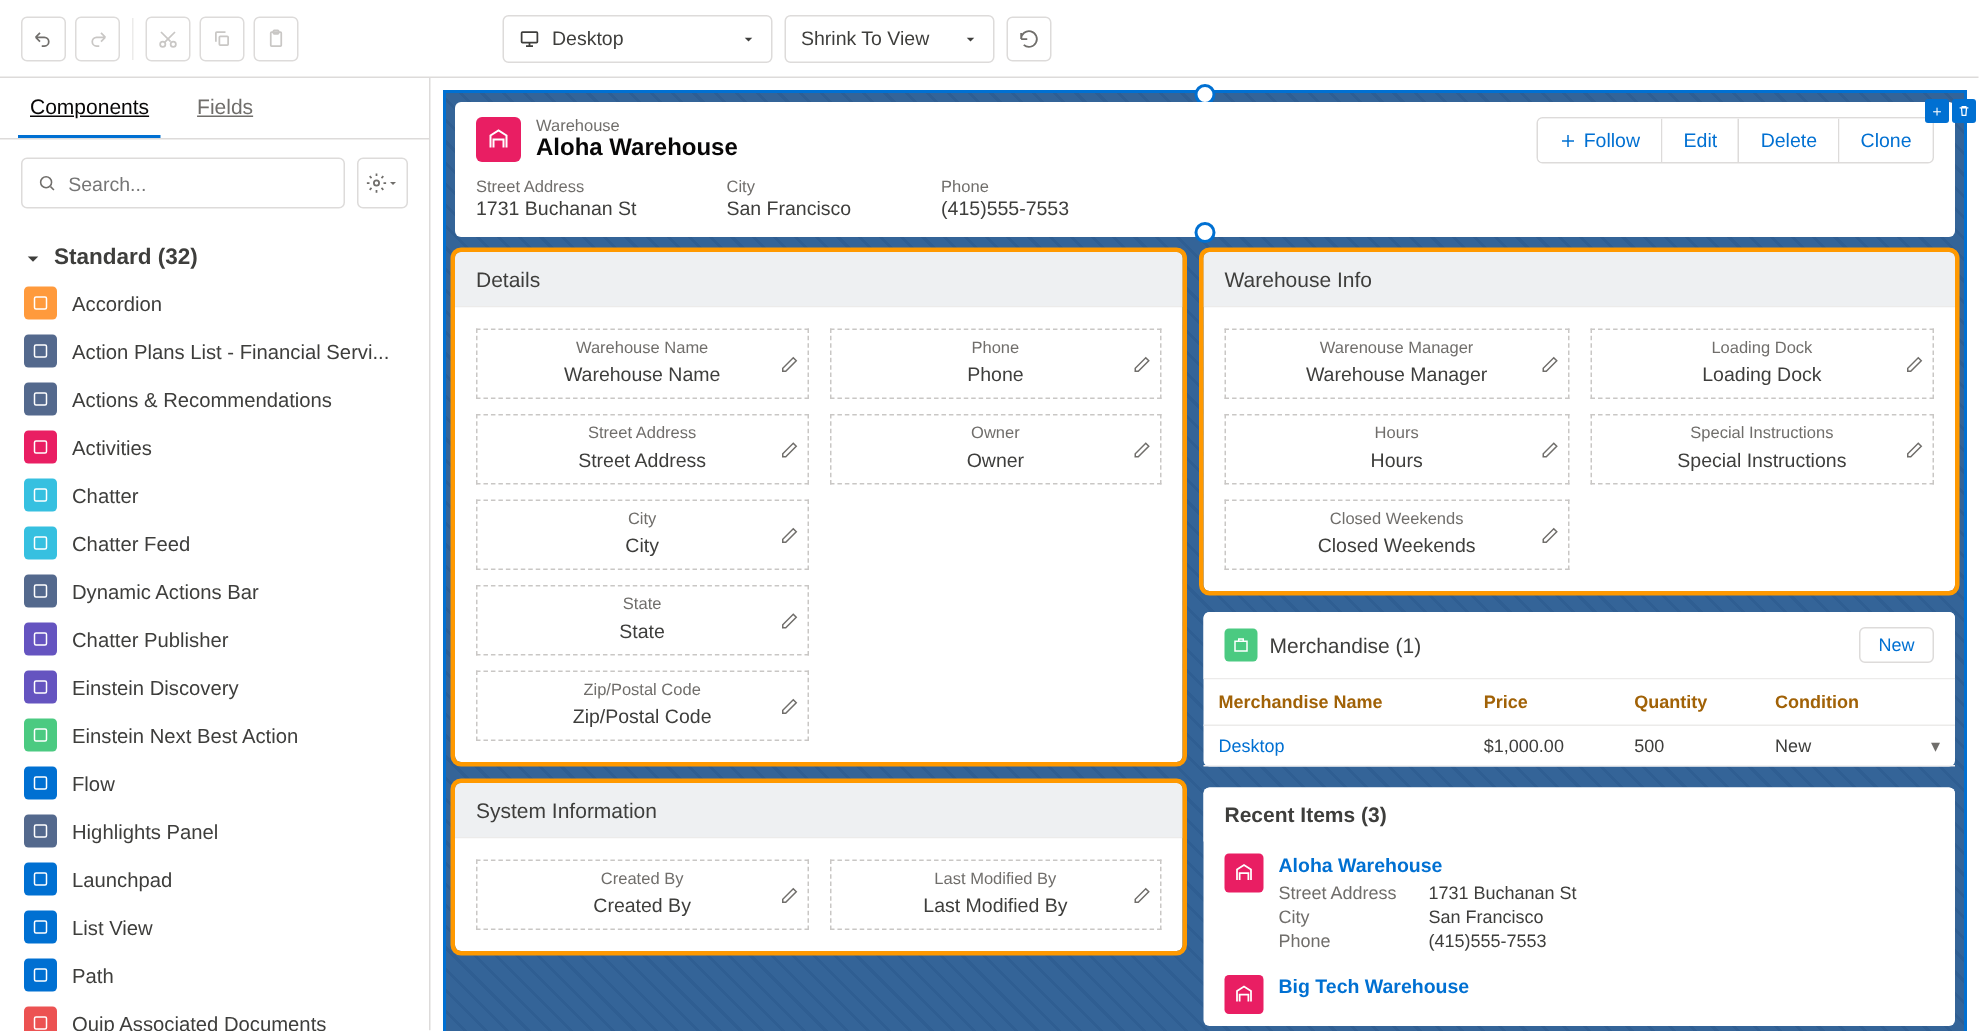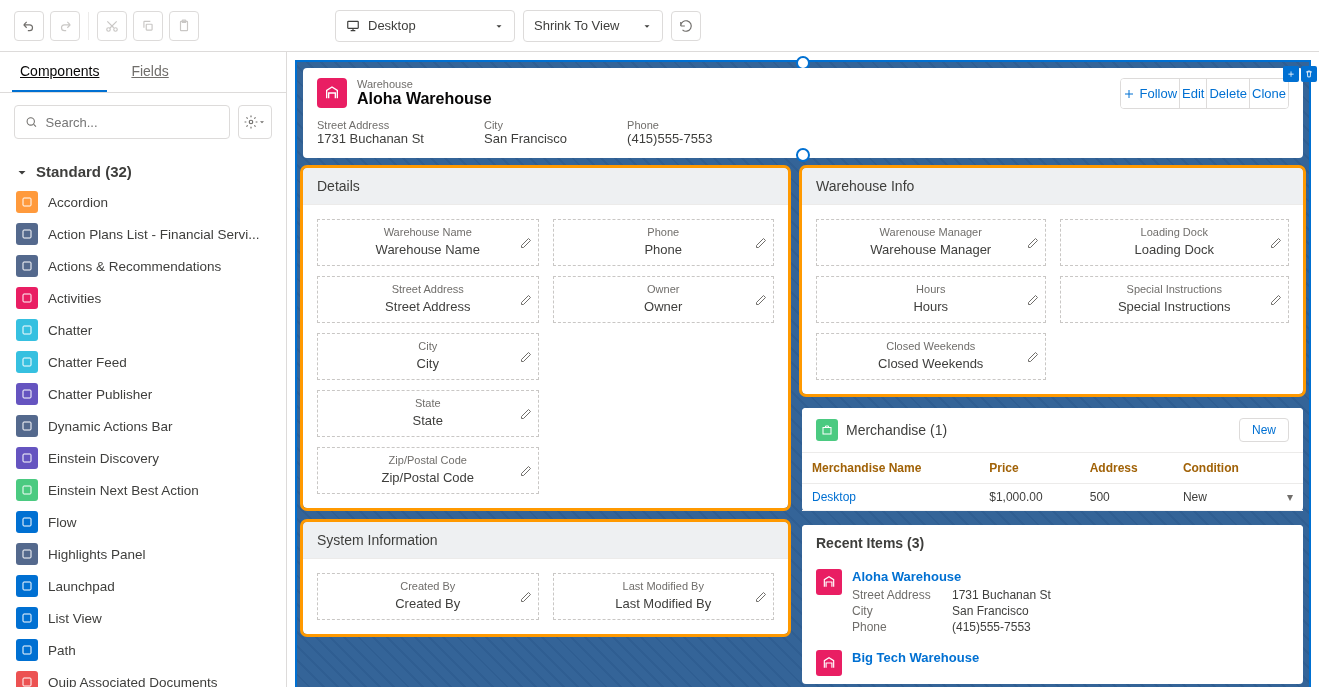--- a/index.html
+++ b/index.html
@@ -37,21 +37,21 @@
 .canvas-inner::before { top:-6px; }
 .canvas-inner::after { top: 86px; }
 
 .header-card { background: #fff; border-radius: 4px; padding: 10px 14px 12px; margin-bottom: 10px; position: relative; }
 .header-top { display: flex; justify-content: space-between; align-items: flex-start; gap: 16px; }
 .rec-title-row { display: flex; align-items: center; gap: 10px; }
 .rec-icon { width: 30px; height: 30px; background: #e91e63; border-radius: 4px; display: flex; align-items: center; justify-content: center; color: #fff; }
 .rec-label { font-size: 11px; color: #706e6b; }
 .rec-name { font-size: 16px; font-weight: 700; color: #080707; }
 .action-btns { display: flex; gap: 0; border: 1px solid #dddbda; border-radius: 4px; overflow: hidden; }
-.action-btn { background: #fff; border: none; border-right: 1px solid #dddbda; padding: 7px 2px; font-size: 13px; color: #0070d2; cursor: pointer; display: flex; align-items: center; gap: 4px; }
+.action-btn { background: #fff; border: none; border-right: 1px solid #dddbda; padding: 7px 14px; font-size: 13px; color: #0070d2; cursor: pointer; display: flex; align-items: center; gap: 4px; }
 .action-btn:last-child { border-right: none; }
 .header-icons-right { position: absolute; top: -2px; right: -14px; display: flex; gap: 2px; }
 .mini-icon { width: 16px; height: 16px; background: #0070d2; color: #fff; display: flex; align-items: center; justify-content: center; font-size: 10px; border-radius: 2px; cursor: pointer; }
 .header-fields { display: flex; gap: 60px; margin-top: 10px; }
 .hf-label { font-size: 11px; color: #706e6b; }
 .hf-value { font-size: 13px; color: #3e3e3c; }
 
 .cols { display: flex; gap: 14px; align-items: flex-start; }
 .col { display: flex; flex-direction: column; gap: 14px; }
 .col-left { flex: 0 0 485px; }
@@ -226,34 +226,34 @@
         </div>
         <div class="comp-item">
           <div class="comp-icon" style="background:#36c0e0">
             <svg width="12" height="12" viewBox="0 0 24 24" fill="none" stroke="#fff" stroke-width="2">
               <rect x="4" y="4" width="16" height="16" rx="2"></rect>
             </svg>
           </div>
           <span>Chatter Feed</span>
         </div>
         <div class="comp-item">
+          <div class="comp-icon" style="background:#54698d">
+            <svg width="12" height="12" viewBox="0 0 24 24" fill="none" stroke="#fff" stroke-width="2">
+              <rect x="4" y="4" width="16" height="16" rx="2"></rect>
+            </svg>
+          </div>
+          <span>Dynamic Actions Bar</span>
+        </div>
+        <div class="comp-item">
           <div class="comp-icon" style="background:#6554c0">
             <svg width="12" height="12" viewBox="0 0 24 24" fill="none" stroke="#fff" stroke-width="2">
               <rect x="4" y="4" width="16" height="16" rx="2"></rect>
             </svg>
           </div>
           <span>Chatter Publisher</span>
-        </div>
-        <div class="comp-item">
-          <div class="comp-icon" style="background:#54698d">
-            <svg width="12" height="12" viewBox="0 0 24 24" fill="none" stroke="#fff" stroke-width="2">
-              <rect x="4" y="4" width="16" height="16" rx="2"></rect>
-            </svg>
-          </div>
-          <span>Dynamic Actions Bar</span>
         </div>
         <div class="comp-item">
           <div class="comp-icon" style="background:#6554c0">
             <svg width="12" height="12" viewBox="0 0 24 24" fill="none" stroke="#fff" stroke-width="2">
               <rect x="4" y="4" width="16" height="16" rx="2"></rect>
             </svg>
           </div>
           <span>Einstein Discovery</span>
         </div>
         <div class="comp-item">
@@ -545,21 +545,21 @@
                 </span>
                 <span style="font-weight:400">Merchandise (1)</span>
               </span>
               <button class="new-btn">New</button>
             </div>
             <table class="rel-table">
               <thead>
                   <tr id="merch-head">
                     <th>Merchandise Name</th>
                     <th>Price</th>
-                    <th>Address</th>
+                    <th>Quantity</th>
                     <th>Condition</th>
                     <th style="width: 24px;"></th>
                   </tr>
                 </thead>
               <tbody id="merch-body">
                   <tr>
                     <td><a href="#">Desktop</a></td>
                     <td>$1,000.00</td>
                     <td>500</td>
                     <td>New</td>

